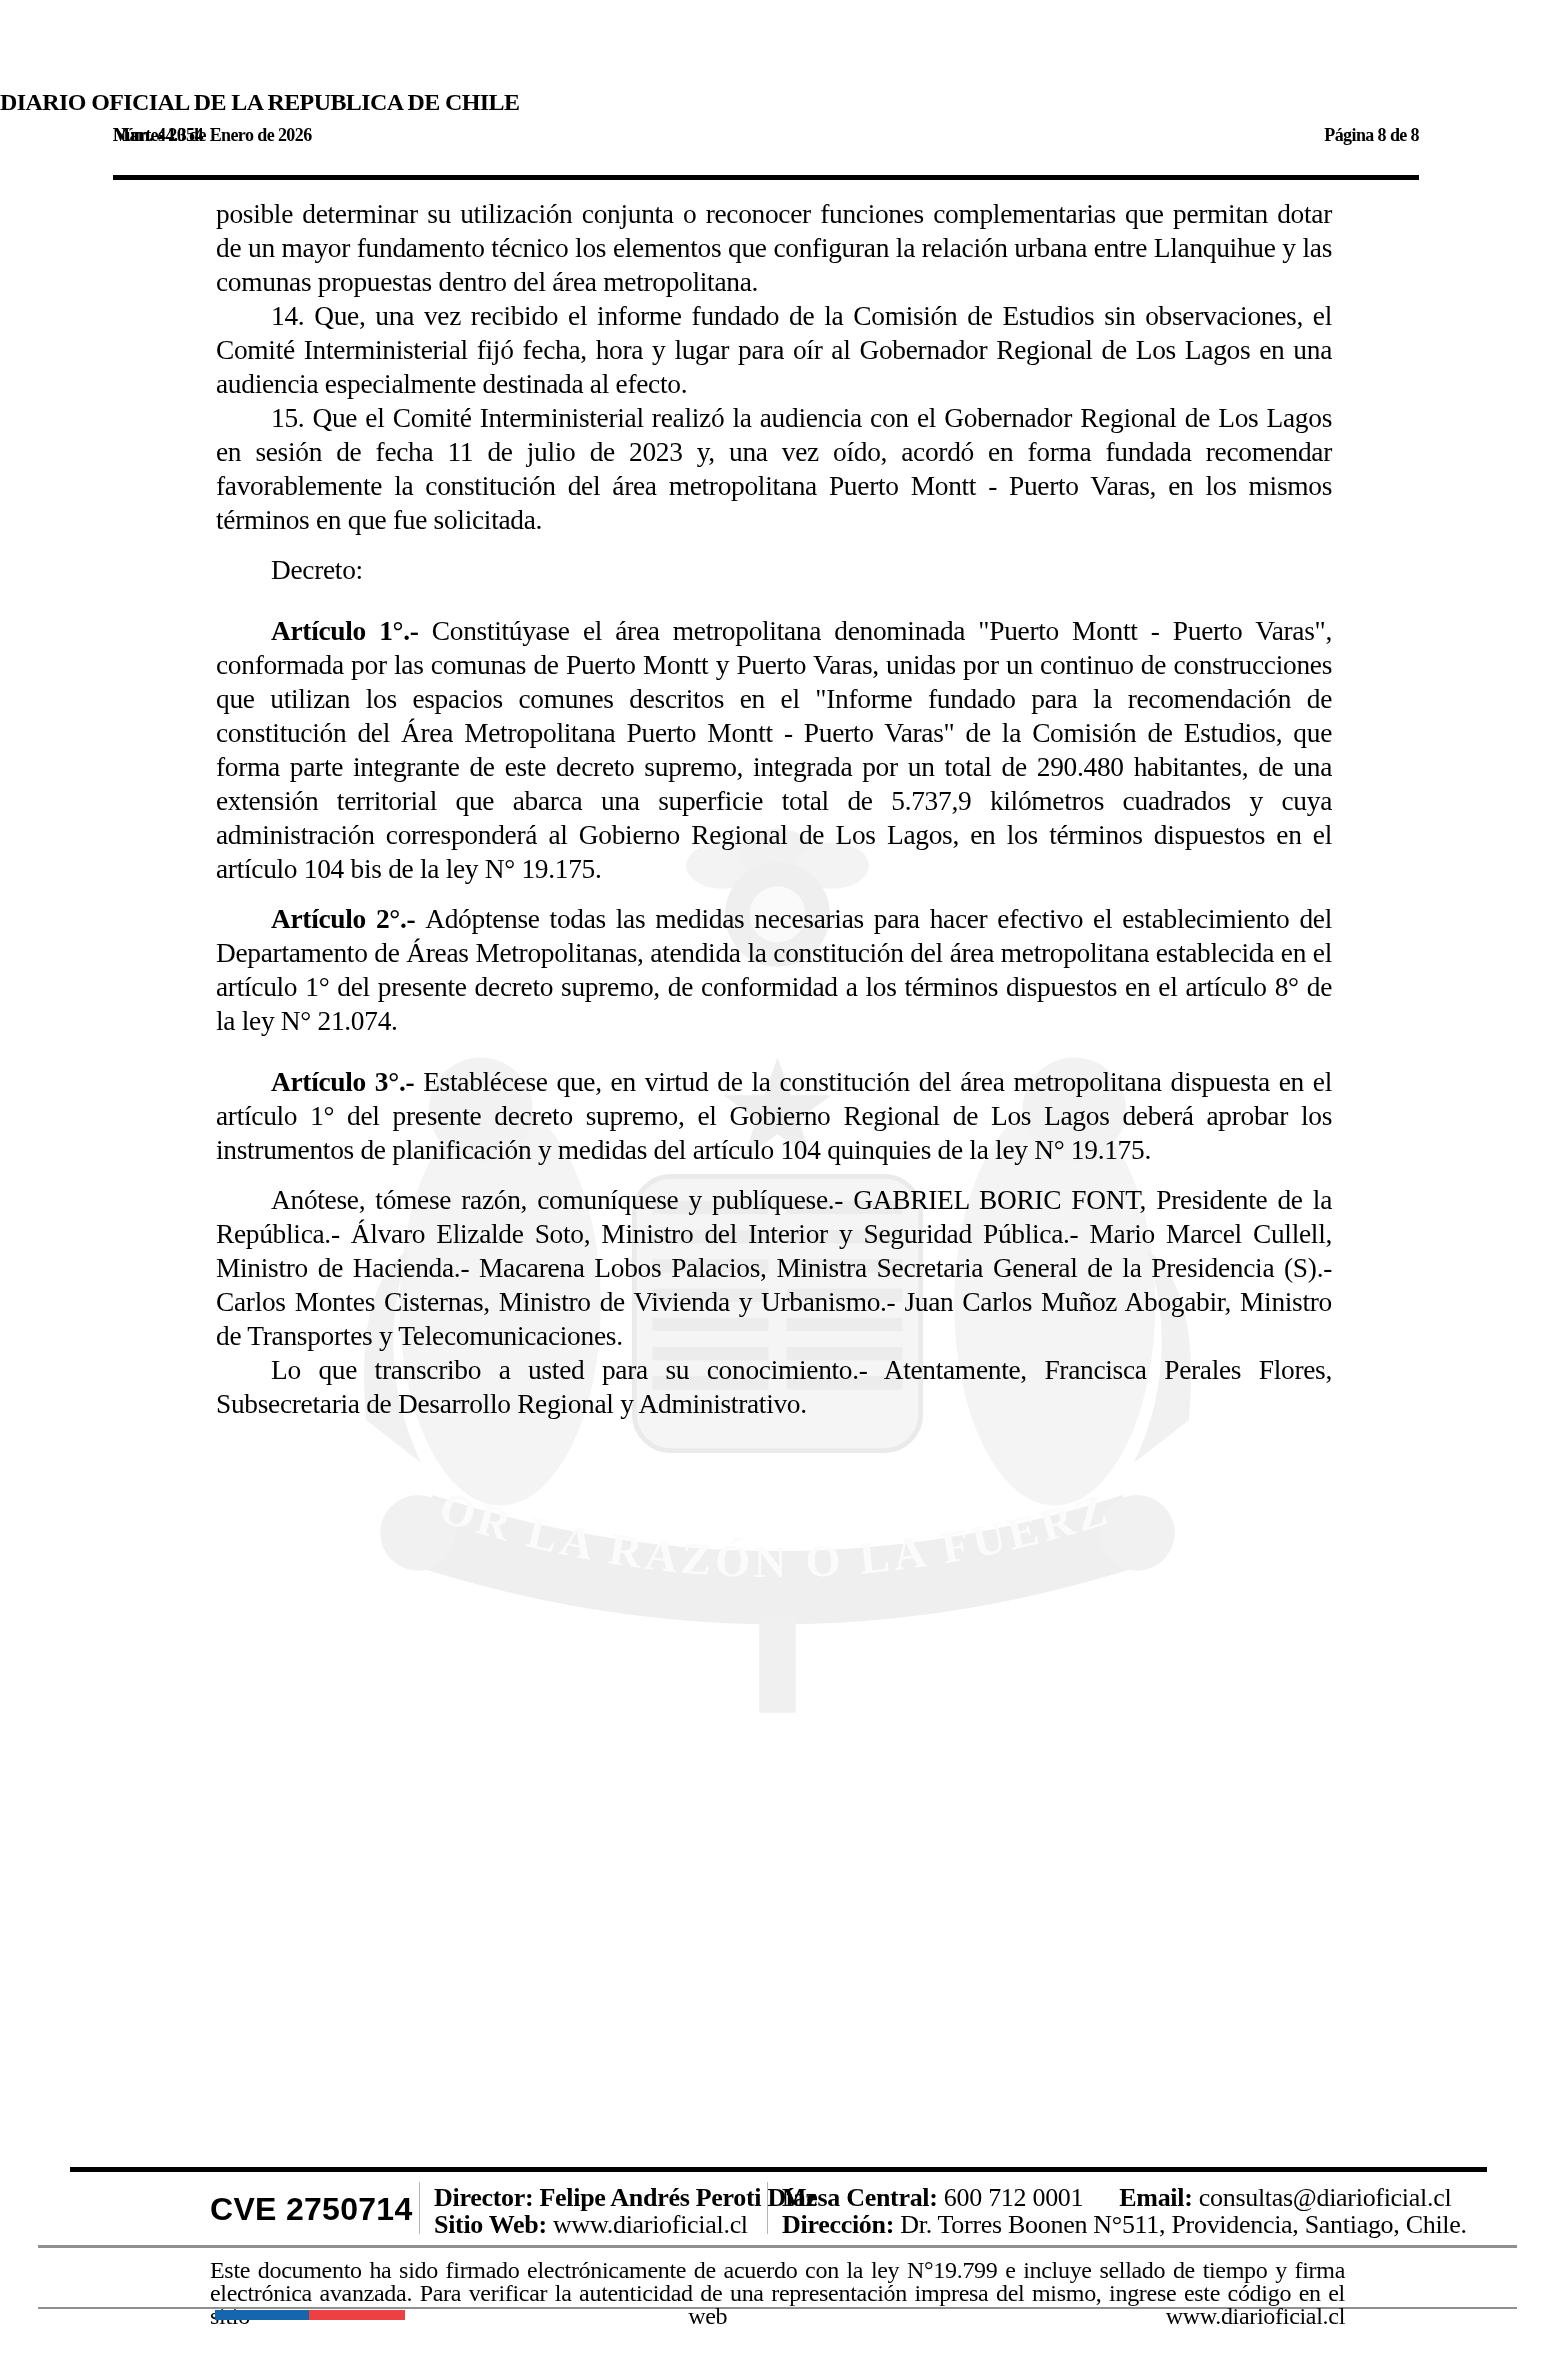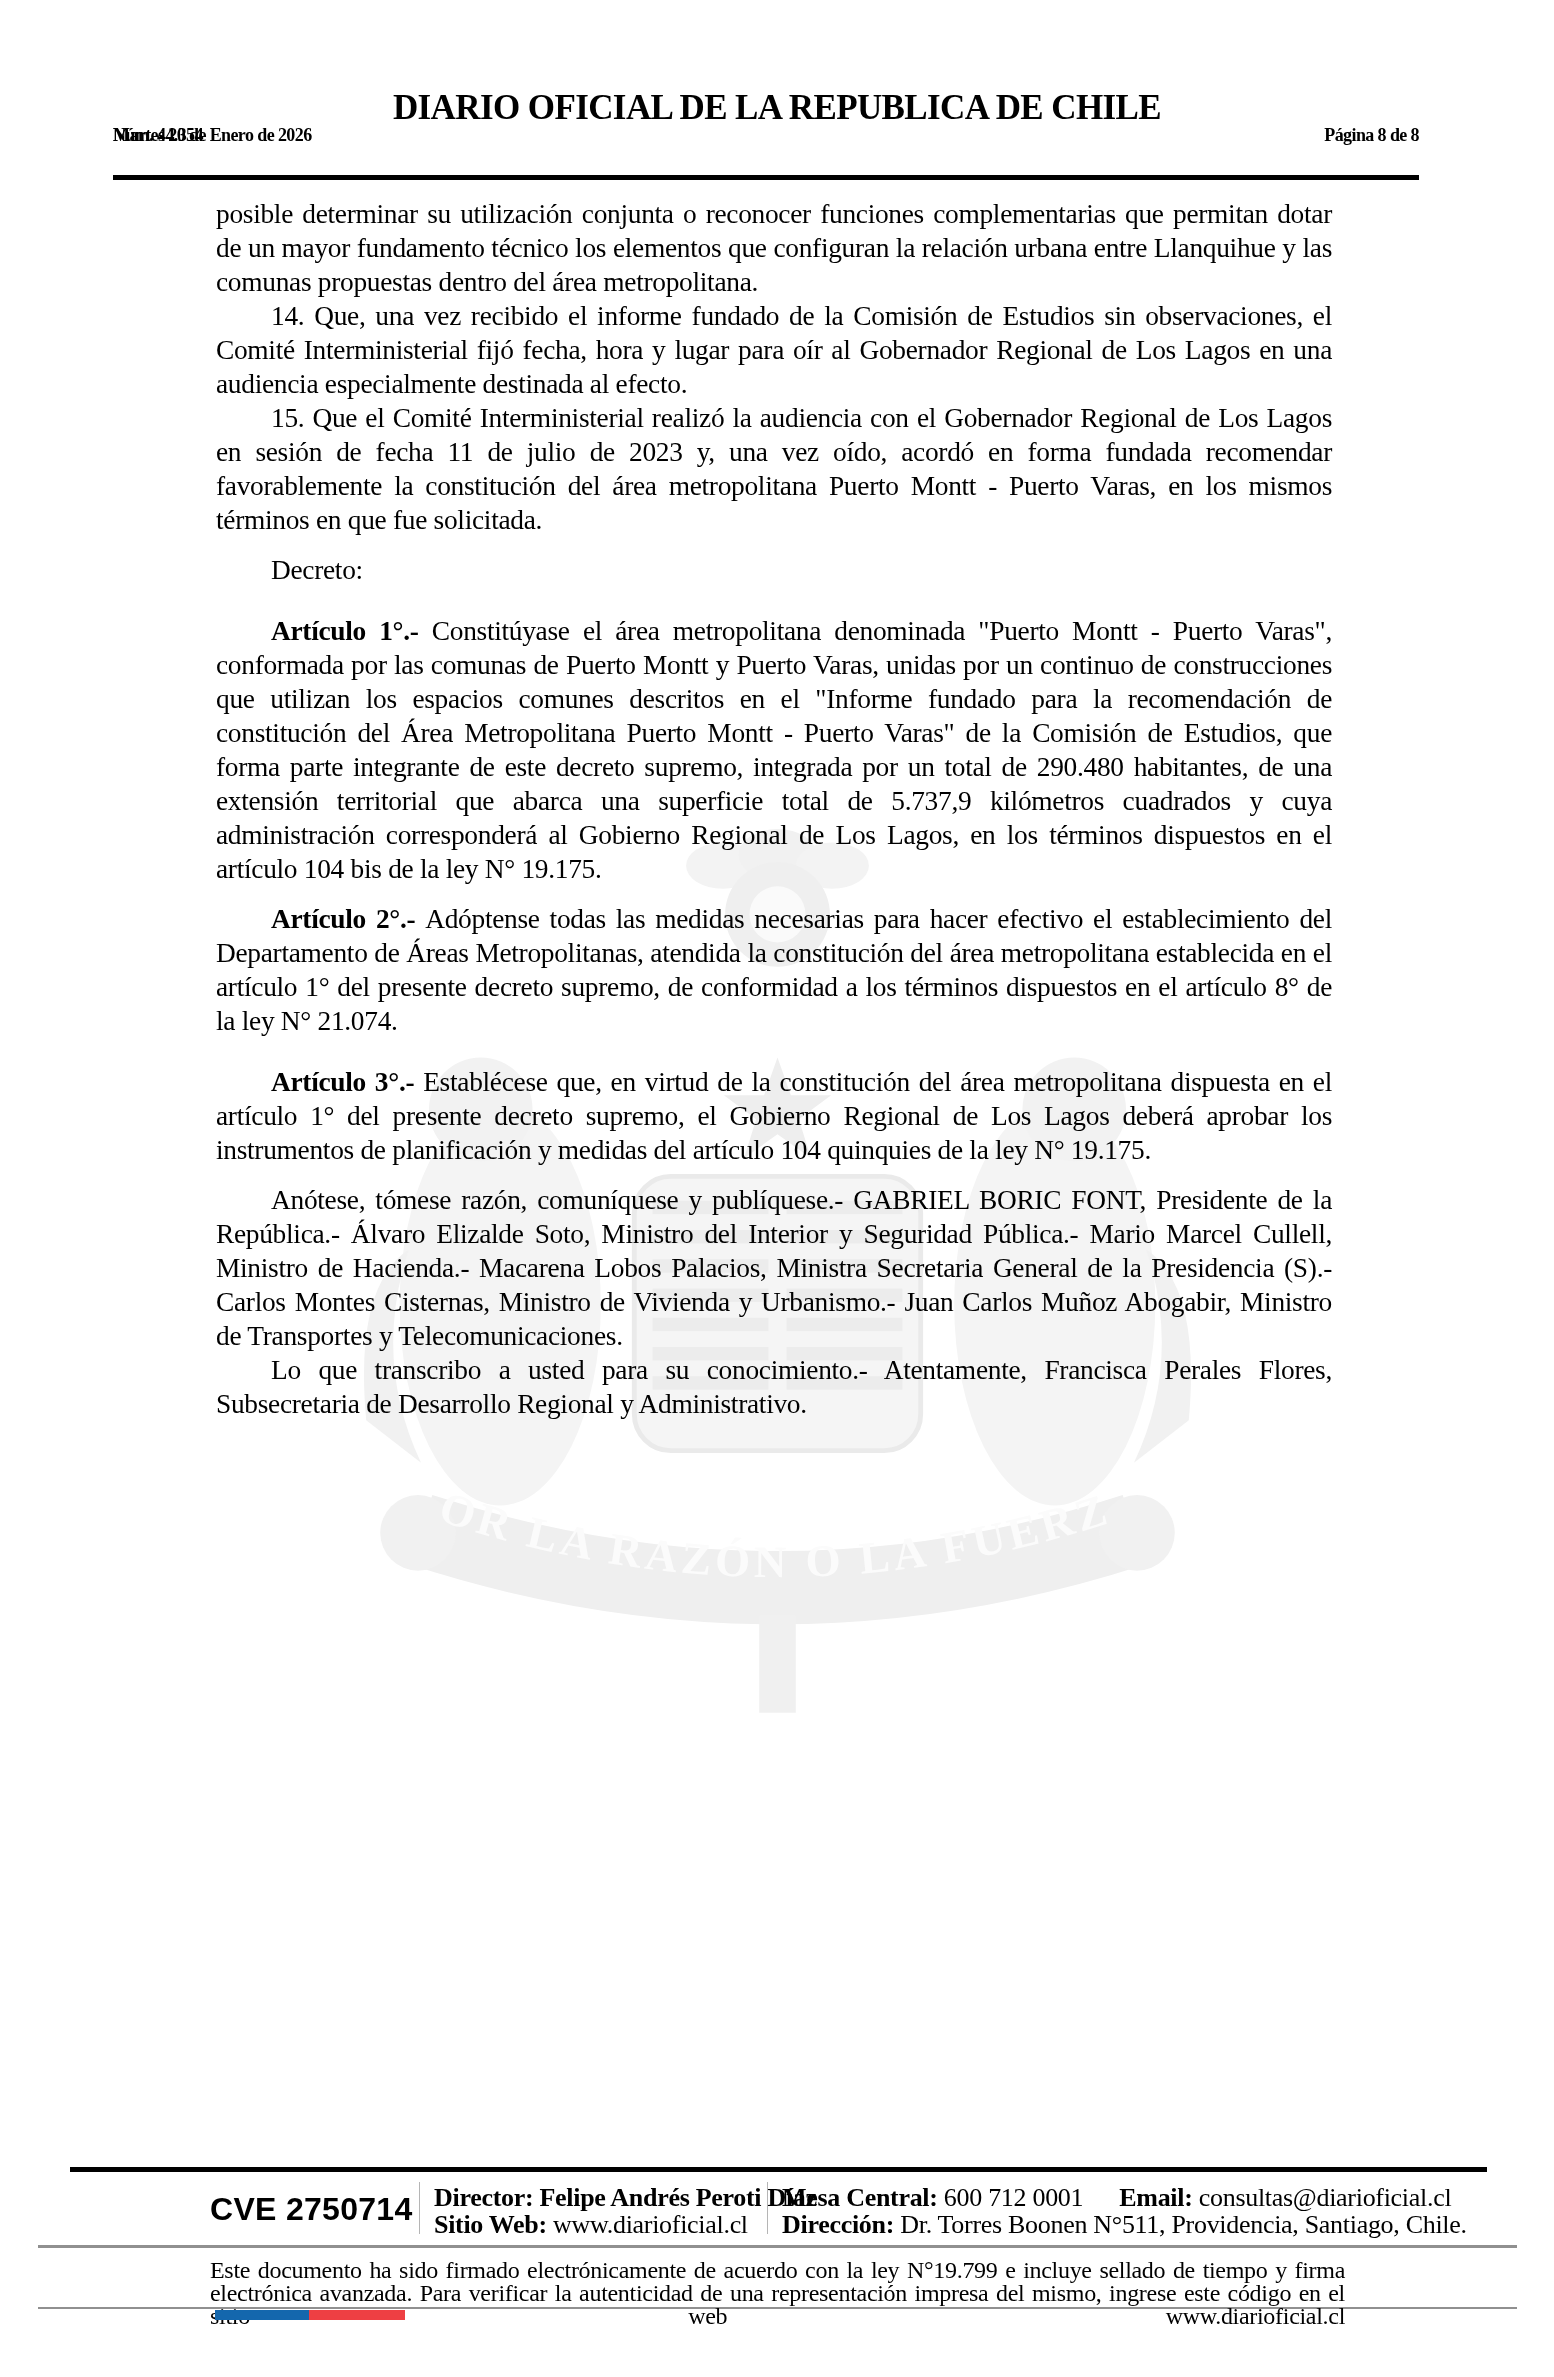--- a/index.html
+++ b/index.html
@@ -8,22 +8,22 @@
     width:1554px;
     height:2377px;
     background:#ffffff;
     font-family:"Liberation Serif", serif;
     color:#000;
     overflow:hidden;
   }
   
   .header-title{
     position:absolute; top:90px; left:0; right:0;
-    text-align:center;
-    font-size:35px; font-weight:bold; letter-spacing:-0.6px;
+    text-align:left;
+    font-size:24px; font-weight:bold; letter-spacing:-0.6px;
     line-height:1;
   }
   .header-row{
     position:absolute; top:126px; left:113px; width:1306px; height:30.5px;
     font-size:18px; font-weight:bold; letter-spacing:-0.6px; line-height:1;
   }
   .header-row .left{position:absolute; left:0; top:0;}
   .header-row .center{position:absolute; left:0; right:0; text-align:left; top:0;}
   .header-row .right{position:absolute; right:0; top:0;}
   .header-rule{

